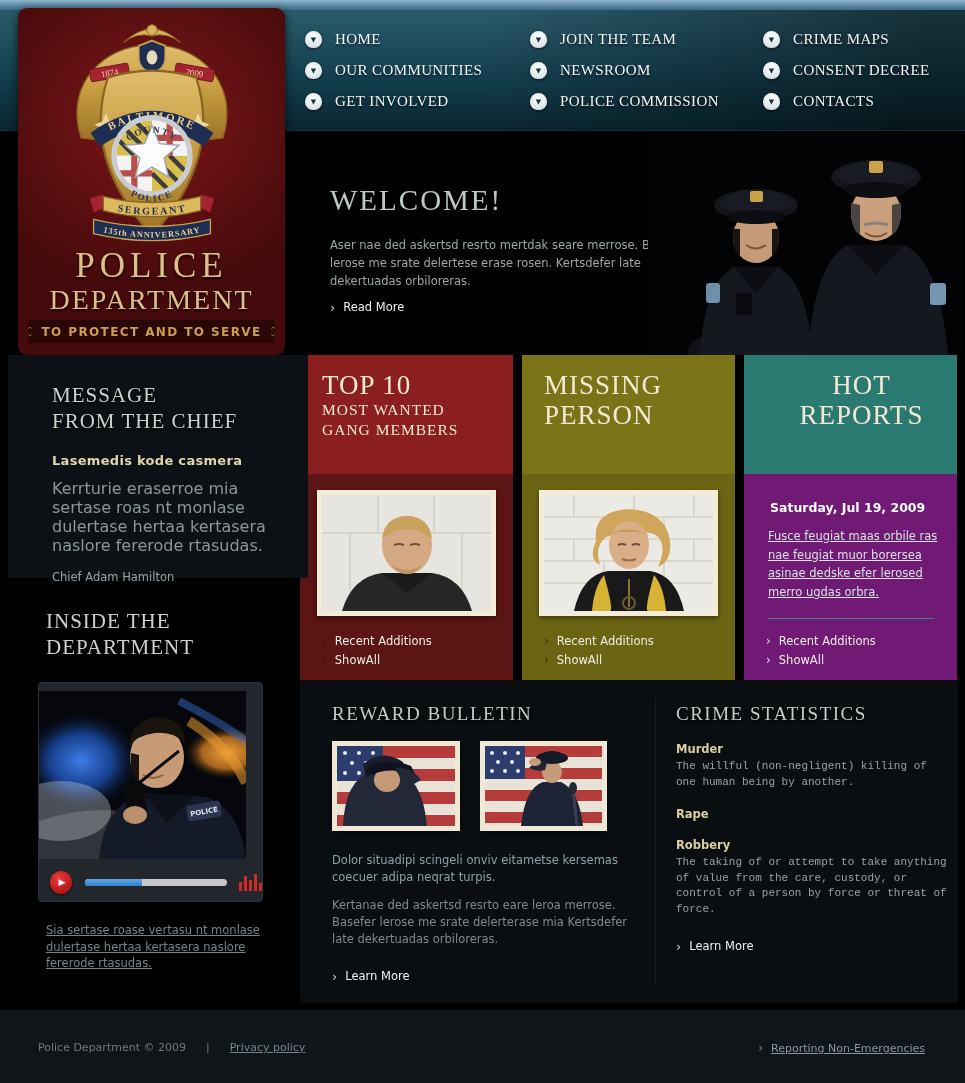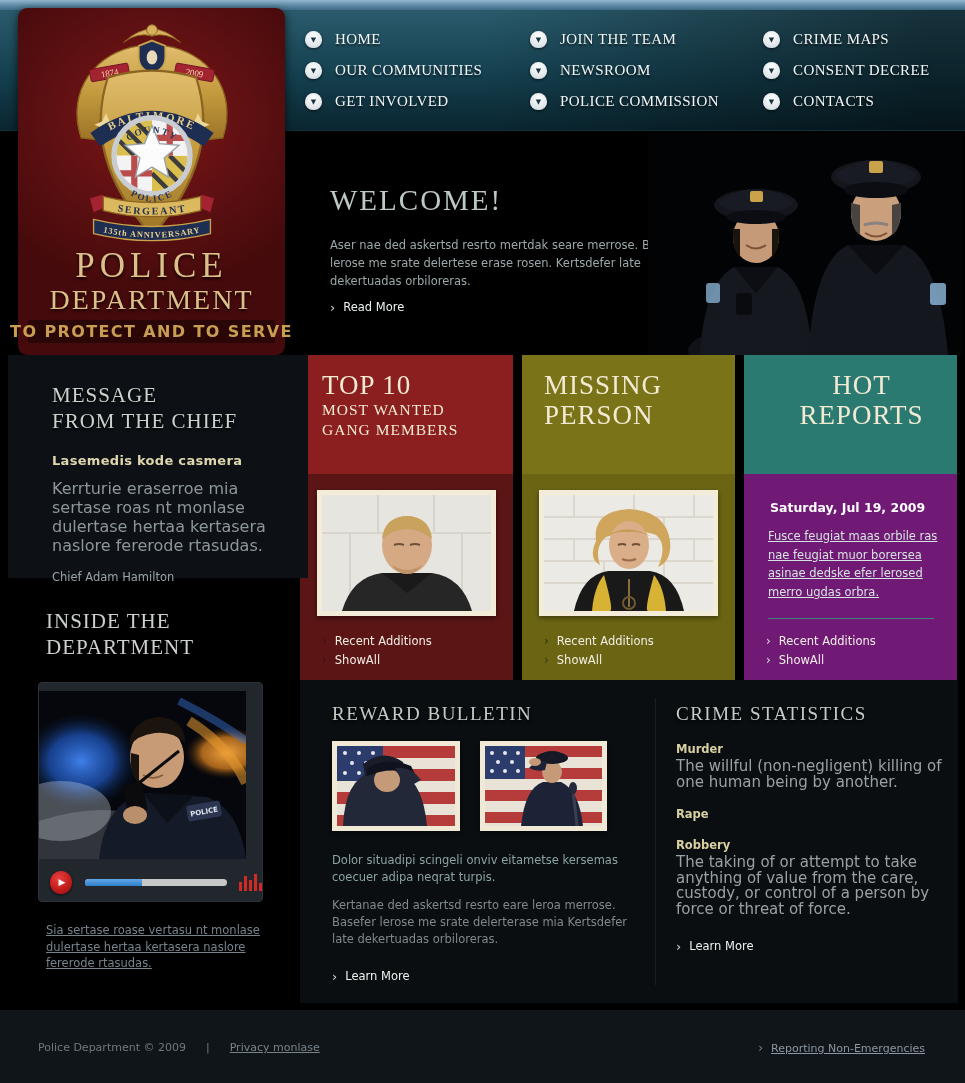--- a/index.html
+++ b/index.html
@@ -29,21 +29,21 @@
               background:radial-gradient(ellipse 70% 50% at 50% 32%,#7e1517 0%,#5e1012 55%,#450a0b 100%);
               box-shadow:0 3px 10px rgba(0,0,0,.7);cursor:pointer;}
   .badge-svg{display:block;margin:6px auto 0;}
   .logo-title{position:absolute;left:0;top:240px;width:267px;text-align:center;
               font-family:"Liberation Serif",serif;color:#dcc089;
               text-shadow:0 2px 3px rgba(0,0,0,.8);}
   .logo-title .l1{font-size:35px;letter-spacing:5px;line-height:36px;}
   .logo-title .l2{font-size:28px;letter-spacing:2px;line-height:32px;}
   .tagline{position:absolute;left:10px;right:10px;bottom:12px;height:23px;border-radius:2px;
            background:rgba(22,3,3,.55);display:flex;align-items:center;justify-content:center;gap:9px;
-           color:#c89e52;font-size:16px;font-weight:bold;letter-spacing:1.4px;white-space:nowrap;}
+           color:#c89e52;font-size:12px;font-weight:bold;letter-spacing:1.4px;white-space:nowrap;}
   .flourish{width:27px;height:7px;border-top:1px solid #9a7334;border-bottom:1px solid #9a7334;
             border-radius:50%;}
 
   
   .welcome-heading{position:absolute;left:330px;top:184px;font-family:"Liberation Serif",serif;
                    font-size:29px;letter-spacing:2px;color:#bdc9c7;text-shadow:0 2px 4px #000;}
   .welcome-body{position:absolute;left:330px;top:236px;width:372px;font-size:11.5px;
                 line-height:18px;color:#9aa8a9;}
   .more-link{display:flex;align-items:center;gap:8px;cursor:pointer;}
   .more-link .arr{color:#cfd8d6;font-size:13px;line-height:1;}
@@ -114,21 +114,21 @@
                  letter-spacing:1.5px;color:#c6cbc7;text-shadow:0 2px 3px #000;}
   .reward-photos{margin-top:16px;display:flex;gap:20px;}
   .photo-frame{background:#f0e9d6;padding:5px;box-shadow:0 2px 5px rgba(0,0,0,.45);}
   .photo-frame svg{display:block;}
   .reward-p1{margin-top:21px;width:300px;font-size:11.5px;line-height:17px;color:#8aa3a5;}
   .reward-p2{margin-top:11px;width:300px;font-size:11.5px;line-height:17px;color:#7f898c;}
   .learn-more{margin-top:21px;}
   .term{margin-top:17px;}
   .term:first-of-type{margin-top:19px;}
   .term-name{font-size:11.5px;font-weight:bold;color:#d8d0a2;}
-  .term-def{margin-top:3px;font-size:15px;line-height:15.5px;color:#99a1a4;}
+  .term-def{margin-top:3px;font-size:11px;line-height:15.5px;color:#99a1a4;font-family:Liberation Mono, monospace;}
   .crime-more{margin-top:22px;}
 
   
   .footer{position:absolute;left:0;top:1010px;width:965px;height:73px;background:#10151a;}
   .footer-left{position:absolute;left:38px;top:31px;font-size:11px;color:#6e797f;
                display:flex;align-items:center;gap:20px;}
   .footer-left .privacy{text-decoration:underline;cursor:pointer;color:#76828a;}
   .footer-right{position:absolute;right:40px;top:31px;display:flex;align-items:center;gap:8px;
                 font-size:11px;}
   .footer-right .arr{color:#7b868c;font-size:12px;}
@@ -575,21 +575,21 @@
         <span class="arr">›</span>
         <span class="lbl">Learn More</span>
       </div>
     </div>
   </div>
 
   <div class="footer">
     <div class="footer-left">
       <span>Police Department © 2009</span>
       <span>|</span>
-      <span class="privacy">Privacy monlase</span>
+      <span class="privacy">Privacy policy</span>
     </div>
     <div class="footer-right">
       <span class="arr">›</span>
       <span class="lbl">Reporting Non-Emergencies</span>
     </div>
   </div>
 
 </div>
 
 </body></html>

